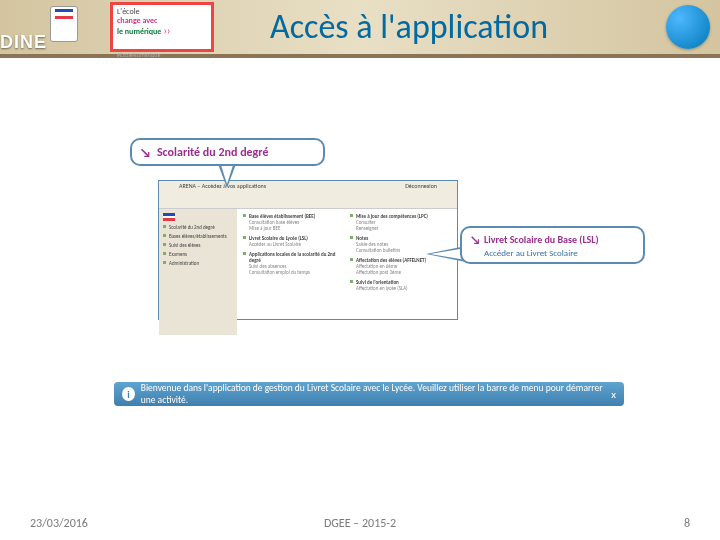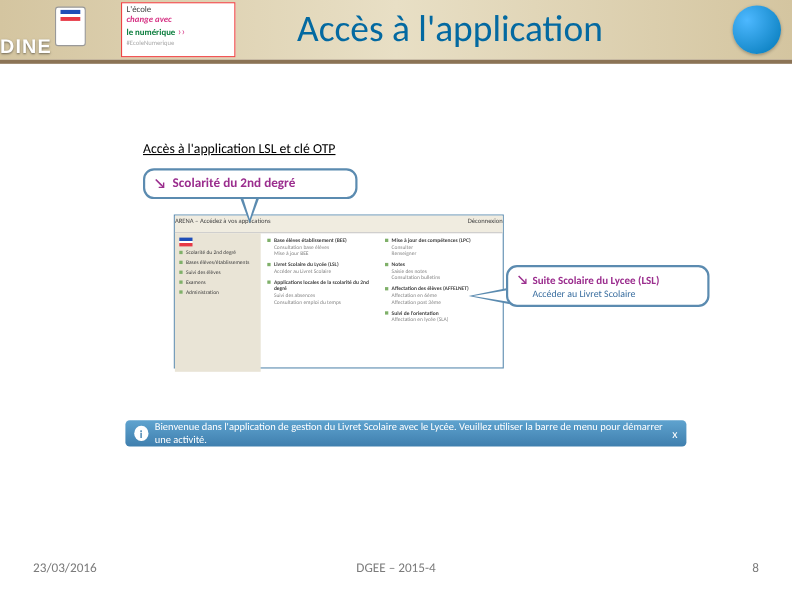--- a/index.html
+++ b/index.html
@@ -4,42 +4,42 @@
 <style>
   * { margin: 0; padding: 0; box-sizing: border-box; }
   body { width: 720px; height: 540px; font-family: Calibri, Arial, sans-serif; background: #fff; position: relative; overflow: hidden; }
 
   .header { height: 58px; background: #fff; position: relative; border-bottom: 4px solid #8b7355; }
   .header-bg { position: absolute; inset: 0; height: 54px; background: linear-gradient(90deg, #d4c5a0 0%, #e8dfc5 50%, #d4c5a0 100%); overflow: hidden; }
   .badge-left { position: absolute; left: 50px; top: 6px; width: 28px; height: 36px; background: #fff; border-radius: 3px; border: 1px solid #999; }
   .badge-left::before { content: ""; position: absolute; top: 2px; left: 4px; width: 18px; height: 10px; background: linear-gradient(180deg, #1e4db7 33%, #fff 33% 66%, #e63946 66%); }
   .dine { position: absolute; left: 0; top: 32px; font-size: 18px; font-weight: bold; color: #fff; text-shadow: 0 1px 2px rgba(0,0,0,.5); letter-spacing: 1px; font-family: Arial, sans-serif; }
   .badge-right { position: absolute; right: 10px; top: 5px; width: 44px; height: 44px; border-radius: 50%; background: radial-gradient(circle at 30% 30%, #4db8ff, #0077b6); box-shadow: 0 1px 3px rgba(0,0,0,.3); }
-  .ecole-box { position: absolute; left: 110px; top: 2px; width: 104px; height: 50px; background: #fff; border: 1px solid #ef4444; padding: 2px 4px; font-size: 8px; line-height: 1.1; }
+  .ecole-box { position: absolute; left: 110px; top: 2px; width: 104px; height: 50px; background: #fff; border: 3px solid #ef4444; padding: 2px 4px; font-size: 8px; line-height: 1.1; }
   .ecole-box .l1 { color: #444; }
-  .ecole-box .l2 { color: #d63384; font-weight: bold; font-style: italic; }
+  .ecole-box .l2 { color: #d63384; font-weight: bold; }
   .ecole-box .l3 { color: #0a7d3c; font-weight: bold; margin-top: 36px; }
   .ecole-box .arrows { color: #d63384; font-size: 10px; }
-  .ecole-box .sub { color: #aaa; font-size: 6px; margin-top: 2px; }
+  .ecole-box .sub { color: #aaa; font-size: 6px; margin-top: 16px; }
   .title { position: absolute; left: 270px; top: 6px; font-size: 34px; color: #0369a1; font-weight: 400; }
 
   .content { padding: 70px 40px 0 130px; }
   .section-title { font-size: 12.5px; text-decoration: underline; font-weight: 400; color: #000; }
   .section-sub { font-size: 12.5px; font-weight: 400; color: #000; margin-top: 1px; }
 
   .portal { position: relative; margin-top: 10px; width: 480px; height: 185px; }
   .callout1 { position: absolute; left: 0; top: 0; width: 195px; height: 28px; border: 2px solid #5b8bb0; border-radius: 10px; background: #fff; display: flex; align-items: center; padding: 0 8px; gap: 6px; z-index: 3; }
   .callout1 .arr { color: #9b2e8e; font-size: 13px; font-weight: bold; }
   .callout1 .txt { color: #9b2e8e; font-size: 12px; font-weight: bold; }
   .callout1-tail { position: absolute; left: 88px; top: 26px; width: 18px; height: 24px; z-index: 2; }
   .callout1-tail::before { content: ""; position: absolute; left: 0; top: 0; width: 0; height: 0; border-left: 9px solid transparent; border-right: 9px solid transparent; border-top: 24px solid #5b8bb0; }
   .callout1-tail::after { content: ""; position: absolute; left: 2px; top: -2px; width: 0; height: 0; border-left: 7px solid transparent; border-right: 7px solid transparent; border-top: 22px solid #fff; }
 
   .arena { position: absolute; left: 28px; top: 42px; width: 300px; height: 140px; border: 1px solid #5b8bb0; background: #fff; }
-  .arena-top { height: 16px; background: #f0ece0; border-bottom: 1px solid #ccc; font-size: 6px; color: #444; padding: 1px 0; display: flex; justify-content: space-between; }
+  .arena-top { height: 28px; background: #f0ece0; border-bottom: 1px solid #ccc; font-size: 6px; color: #444; padding: 1px 20px; display: flex; justify-content: space-between; }
   .arena-body { display: flex; height: calc(100% - 12px); }
   .arena-side { width: 78px; background: #e9e4d6; padding: 4px; font-size: 5px; color: #444; line-height: 1.4; position: relative; }
   .arena-side .flag { width: 12px; height: 8px; background: linear-gradient(180deg,#1e4db7 33%,#fff 33% 66%,#e63946 66%); margin-bottom: 3px; }
   .arena-side .item { margin: 2px 0; position: relative; padding-left: 6px; }
   .arena-side .item::before { content: ""; position: absolute; left: 0; top: 1px; width: 3px; height: 3px; background: #7fb069; }
   .arena-main { flex: 1; padding: 4px 6px; font-size: 5px; color: #444; display: flex; gap: 6px; }
   .arena-col { flex: 1; }
   .arena-col .grp { margin-bottom: 4px; }
   .arena-col .grp .hd { font-weight: bold; position: relative; padding-left: 6px; }
   .arena-col .grp .hd::before { content: ""; position: absolute; left: 0; top: 1px; width: 3px; height: 3px; background: #7fb069; }
@@ -50,42 +50,41 @@
   .callout2 .arr { color: #9b2e8e; font-size: 12px; }
   .callout2 .l2 { color: #3b6fa0; font-size: 9px; margin-left: 14px; }
   .callout2-tail { position: absolute; right: 144px; top: 108px; width: 40px; height: 20px; z-index: 2; }
   .callout2-tail::before { content:""; position:absolute; right:0; top:0; width:0; height:0; border-top: 8px solid transparent; border-bottom: 8px solid transparent; border-right: 40px solid #5b8bb0; }
   .callout2-tail::after { content:""; position:absolute; right:0; top:2px; width:0; height:0; border-top: 6px solid transparent; border-bottom: 6px solid transparent; border-right: 36px solid #fff; }
 
   .welcome-bar { position: absolute; left: 114px; top: 382px; width: 510px; height: 24px; background: linear-gradient(#5fa3cf, #3f7fae); border-radius: 4px; display: flex; align-items: center; padding: 0 8px; color: #fff; font-size: 9.5px; gap: 6px; }
   .welcome-bar .info-icon { width: 14px; height: 14px; border-radius: 50%; background: #fff; color: #3f7fae; font-weight: bold; font-size: 10px; display: flex; align-items: center; justify-content: center; }
   .welcome-bar .close { margin-left: auto; color: #fff; font-size: 11px; }
 
-  .footer { position: absolute; bottom: 10px; left: 0; right: 0; height: 20px; display: flex; justify-content: space-between; align-items: flex-start; padding: 0 30px; font-size: 12px; color: #7b7b7b; }
+  .footer { position: absolute; bottom: 10px; left: 0; right: 0; height: 20px; display: flex; justify-content: space-between; align-items: flex-end; padding: 0 30px; font-size: 12px; color: #7b7b7b; }
   .footer .center { position: absolute; left: 50%; transform: translateX(-50%); }
 </style>
 </head>
 <body>
 
 <div class="header">
   <div class="header-bg"></div>
   <div class="badge-left"></div>
   <div class="dine">DINE</div>
   <div class="ecole-box">
     <div><span class="l1">L'école</span></div>
     <div><span class="l2">change avec</span></div>
     <div><span class="l3">le numérique</span><span class="arrows"> ››</span></div>
     <div class="sub">#EcoleNumerique</div>
   </div>
   <div class="title">Accès à l'application</div>
   <div class="badge-right"></div>
 </div>
 
 <div class="content">
-  <div class="section-title">Accès à l'application LSL et clé OTP</div>
 
   <div class="portal">
     <div class="callout1">
       <span class="arr">↘</span>
       <span class="txt">Scolarité du 2nd degré</span>
     </div>
     <div class="callout1-tail"></div>
 
     <div class="arena">
       <div class="arena-top">
@@ -140,30 +139,30 @@
               </div>
           </div>
         </div>
       </div>
     </div>
 
     <div class="callout2-tail"></div>
     <div class="callout2">
       <div class="l1">
           <span class="arr">↘</span>
-          <span>Suite Scolaire du Lycee (LSL)</span>
+          <span>Livret Scolaire du Base (LSL)</span>
         </div>
       <div class="l2">Accéder au Livret Scolaire</div>
     </div>
   </div>
 </div>
 
 <div class="welcome-bar">
   <div class="info-icon">i</div>
   <span>Bienvenue dans l'application de gestion du Livret Scolaire avec le Lycée. Veuillez utiliser la barre de menu pour démarrer une activité.</span>
   <span class="close">x</span>
 </div>
 
 <div class="footer">
   <span>23/03/2016</span>
-  <span class="center">DGEE – 2015-4</span>
+  <span class="center">DGEE – 2015-2</span>
   <span>8</span>
 </div>
 
 </body></html>

